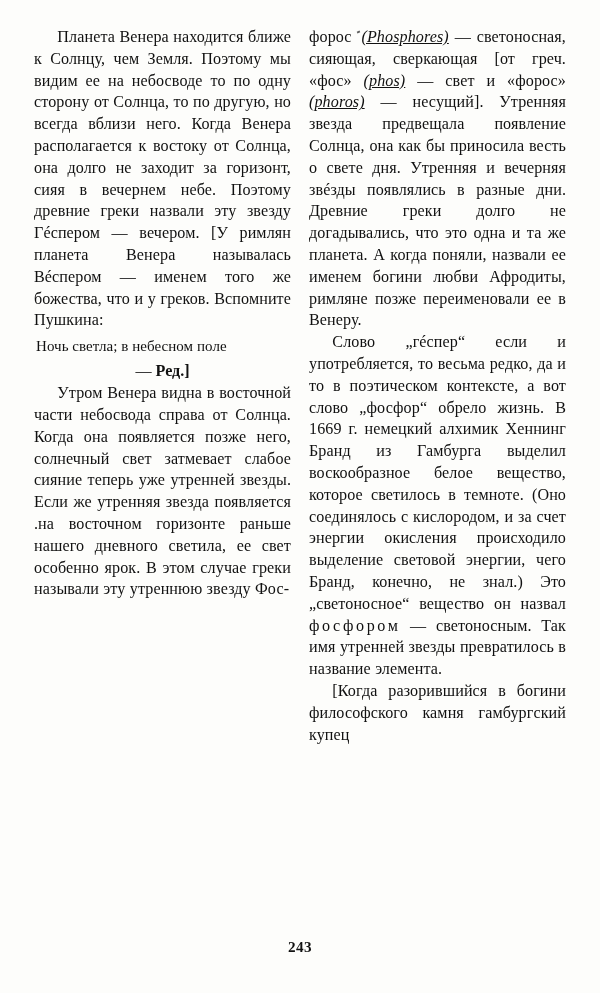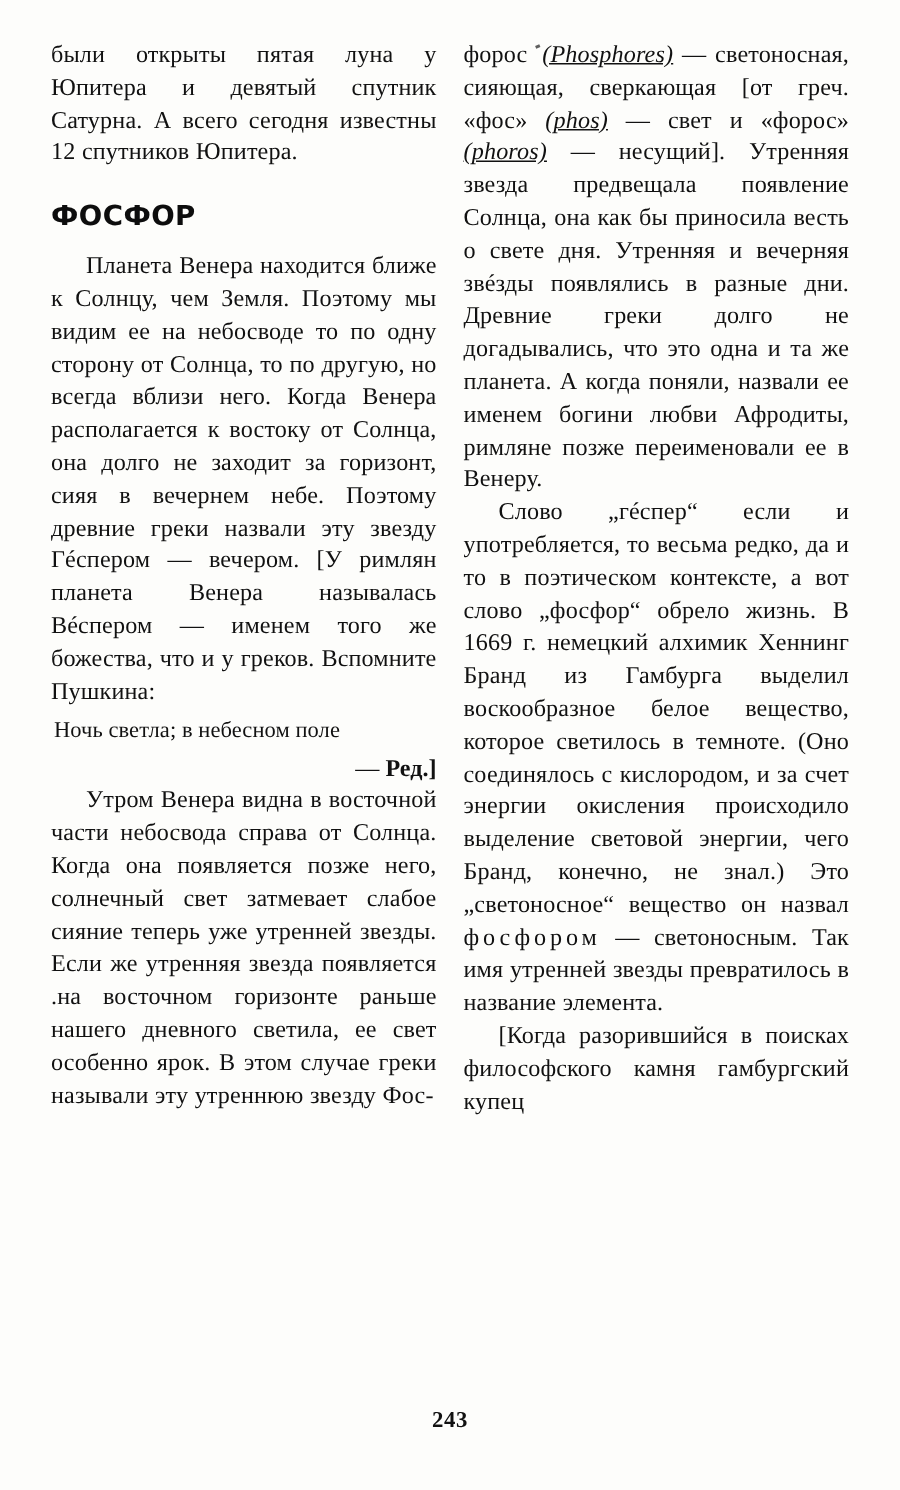--- a/index.html
+++ b/index.html
@@ -83,21 +83,21 @@
     letter-spacing: 0.05px;
   }
   .verse div {
     white-space: nowrap;
   }
 
   p.editor-note {
     margin: 7px 0 0 0;
     font-size: 16.1px;
     line-height: 21.8px;
-    text-align: right;
+    text-align: center;
     font-weight: 700;
   }
   p.editor-note .dash {
     font-weight: 400;
   }
   p.editor-note .bracket {
     font-weight: 700;
   }
 
   .latin-italic {
@@ -144,23 +144,21 @@
 </style>
 </head>
 <body>
 
 <div class="page">
 
   <div class="columns">
 
     <div class="column">
 
-      <p class="body-text no-indent">были открыты пятая луна у Юпитера и девятый спутник Сатурна. А всего сегодня известны 12 спутников Юпитера.</p>
 
-      <h2 class="section-heading">ФОСФОР</h2>
 
       <p class="body-text indent">Планета Венера находится ближе к Солнцу, чем Земля. Поэтому мы видим ее на небосводе то по одну сторону от Солнца, то по другую, но всегда вблизи него. Когда Венера располагается к востоку от Солнца, она долго не заходит за горизонт, сияя в вечернем небе. Поэтому древние греки назвали эту звезду Гéспером — вечером. [У римлян планета Венера называлась Вéспером — именем того же божества, что и у греков. Вспомните Пушкина:</p>
 
       <div class="verse">
         <div>Ночь светла; в небесном поле</div>
       </div>
 
       <p class="editor-note">
         <span class="dash">— </span><span>Ред.</span><span class="bracket">]</span>
       </p>
@@ -168,21 +166,21 @@
       <p class="body-text indent">Утром Венера видна в восточной части небосвода справа от Солнца. Когда она появляется позже него, солнечный свет затмевает слабое сияние теперь уже утренней звезды. Если же утренняя звезда появляется .на восточном горизонте раньше нашего дневного светила, ее свет особенно ярок. В этом случае греки называли эту утреннюю звезду Фос-</p>
 
     </div>
 
     <div class="column">
 
       <p class="body-text no-indent"><span>форос </span><span class="artifact-mark"></span><span class="latin-italic">(Phosphores)</span><span> — светоносная, сияющая, сверкающая [от греч. «фос» </span><span class="latin-italic">(phos)</span><span> — свет и «форос» </span><span class="latin-italic">(phoros)</span><span> — несущий]. Утренняя звезда предвещала появление Солнца, она как бы приносила весть о свете дня. Утренняя и вечерняя звéзды появлялись в разные дни. Древние греки долго не догадывались, что это одна и та же планета. А когда поняли, назвали ее именем богини любви Афродиты, римляне позже переименовали ее в Венеру.</span></p>
 
       <p class="body-text indent"><span>Слово „гéспер“ если и употребляется, то весьма редко, да и то в поэтическом контексте, а вот слово „фосфор“ обрело жизнь. В 1669 г. немецкий алхимик Хеннинг Бранд из Гамбурга выделил воскообразное белое вещество, которое светилось в темноте. (Оно соединялось с кислородом, и за счет энергии окисления происходило выделение световой энергии, чего Бранд, конечно, не знал.) Это „светоносное“ вещество он назвал </span><span class="spaced-emphasis">фосфором</span><span> — светоносным. Так имя утренней звезды превратилось в название элемента.</span></p>
 
-      <p class="body-text indent">[Когда разорившийся в поисках философского камня гамбургский купец</p>
+      <p class="body-text indent">[Когда разорившийся в богини философского камня гамбургский купец</p>
 
     </div>
 
   </div>
 
   <div class="page-number">243</div>
 
 </div>
 
 </body></html>

